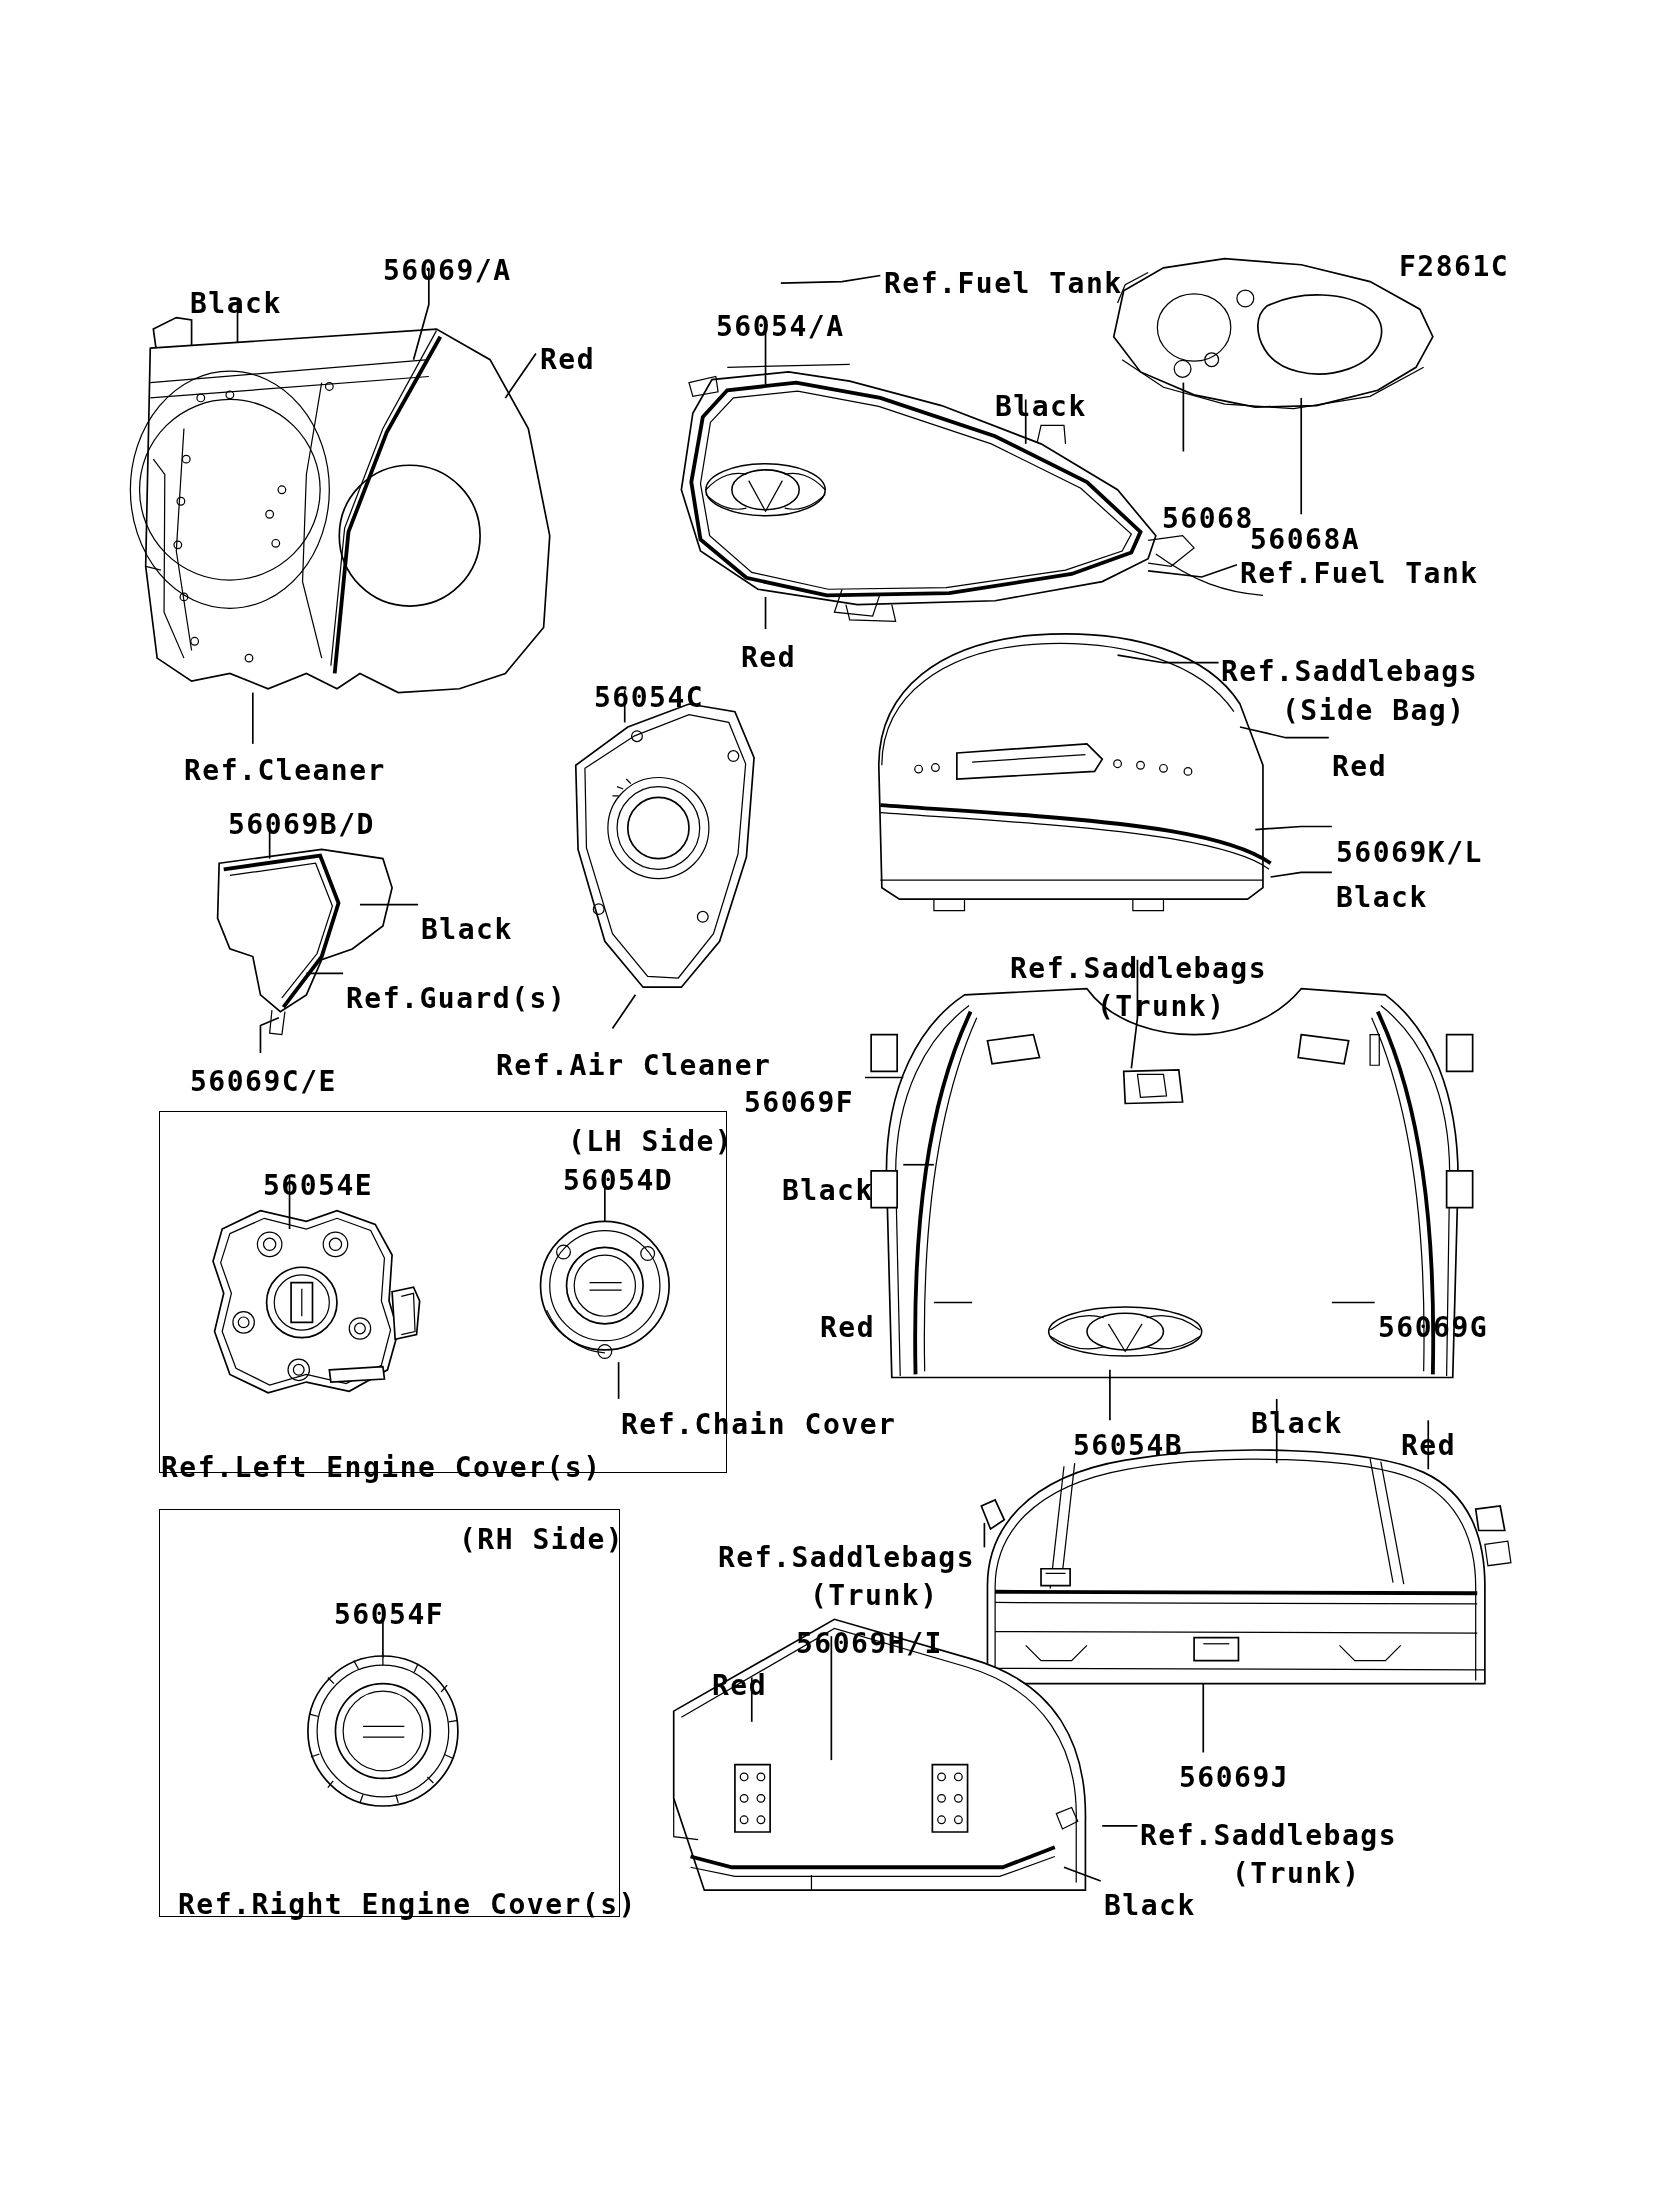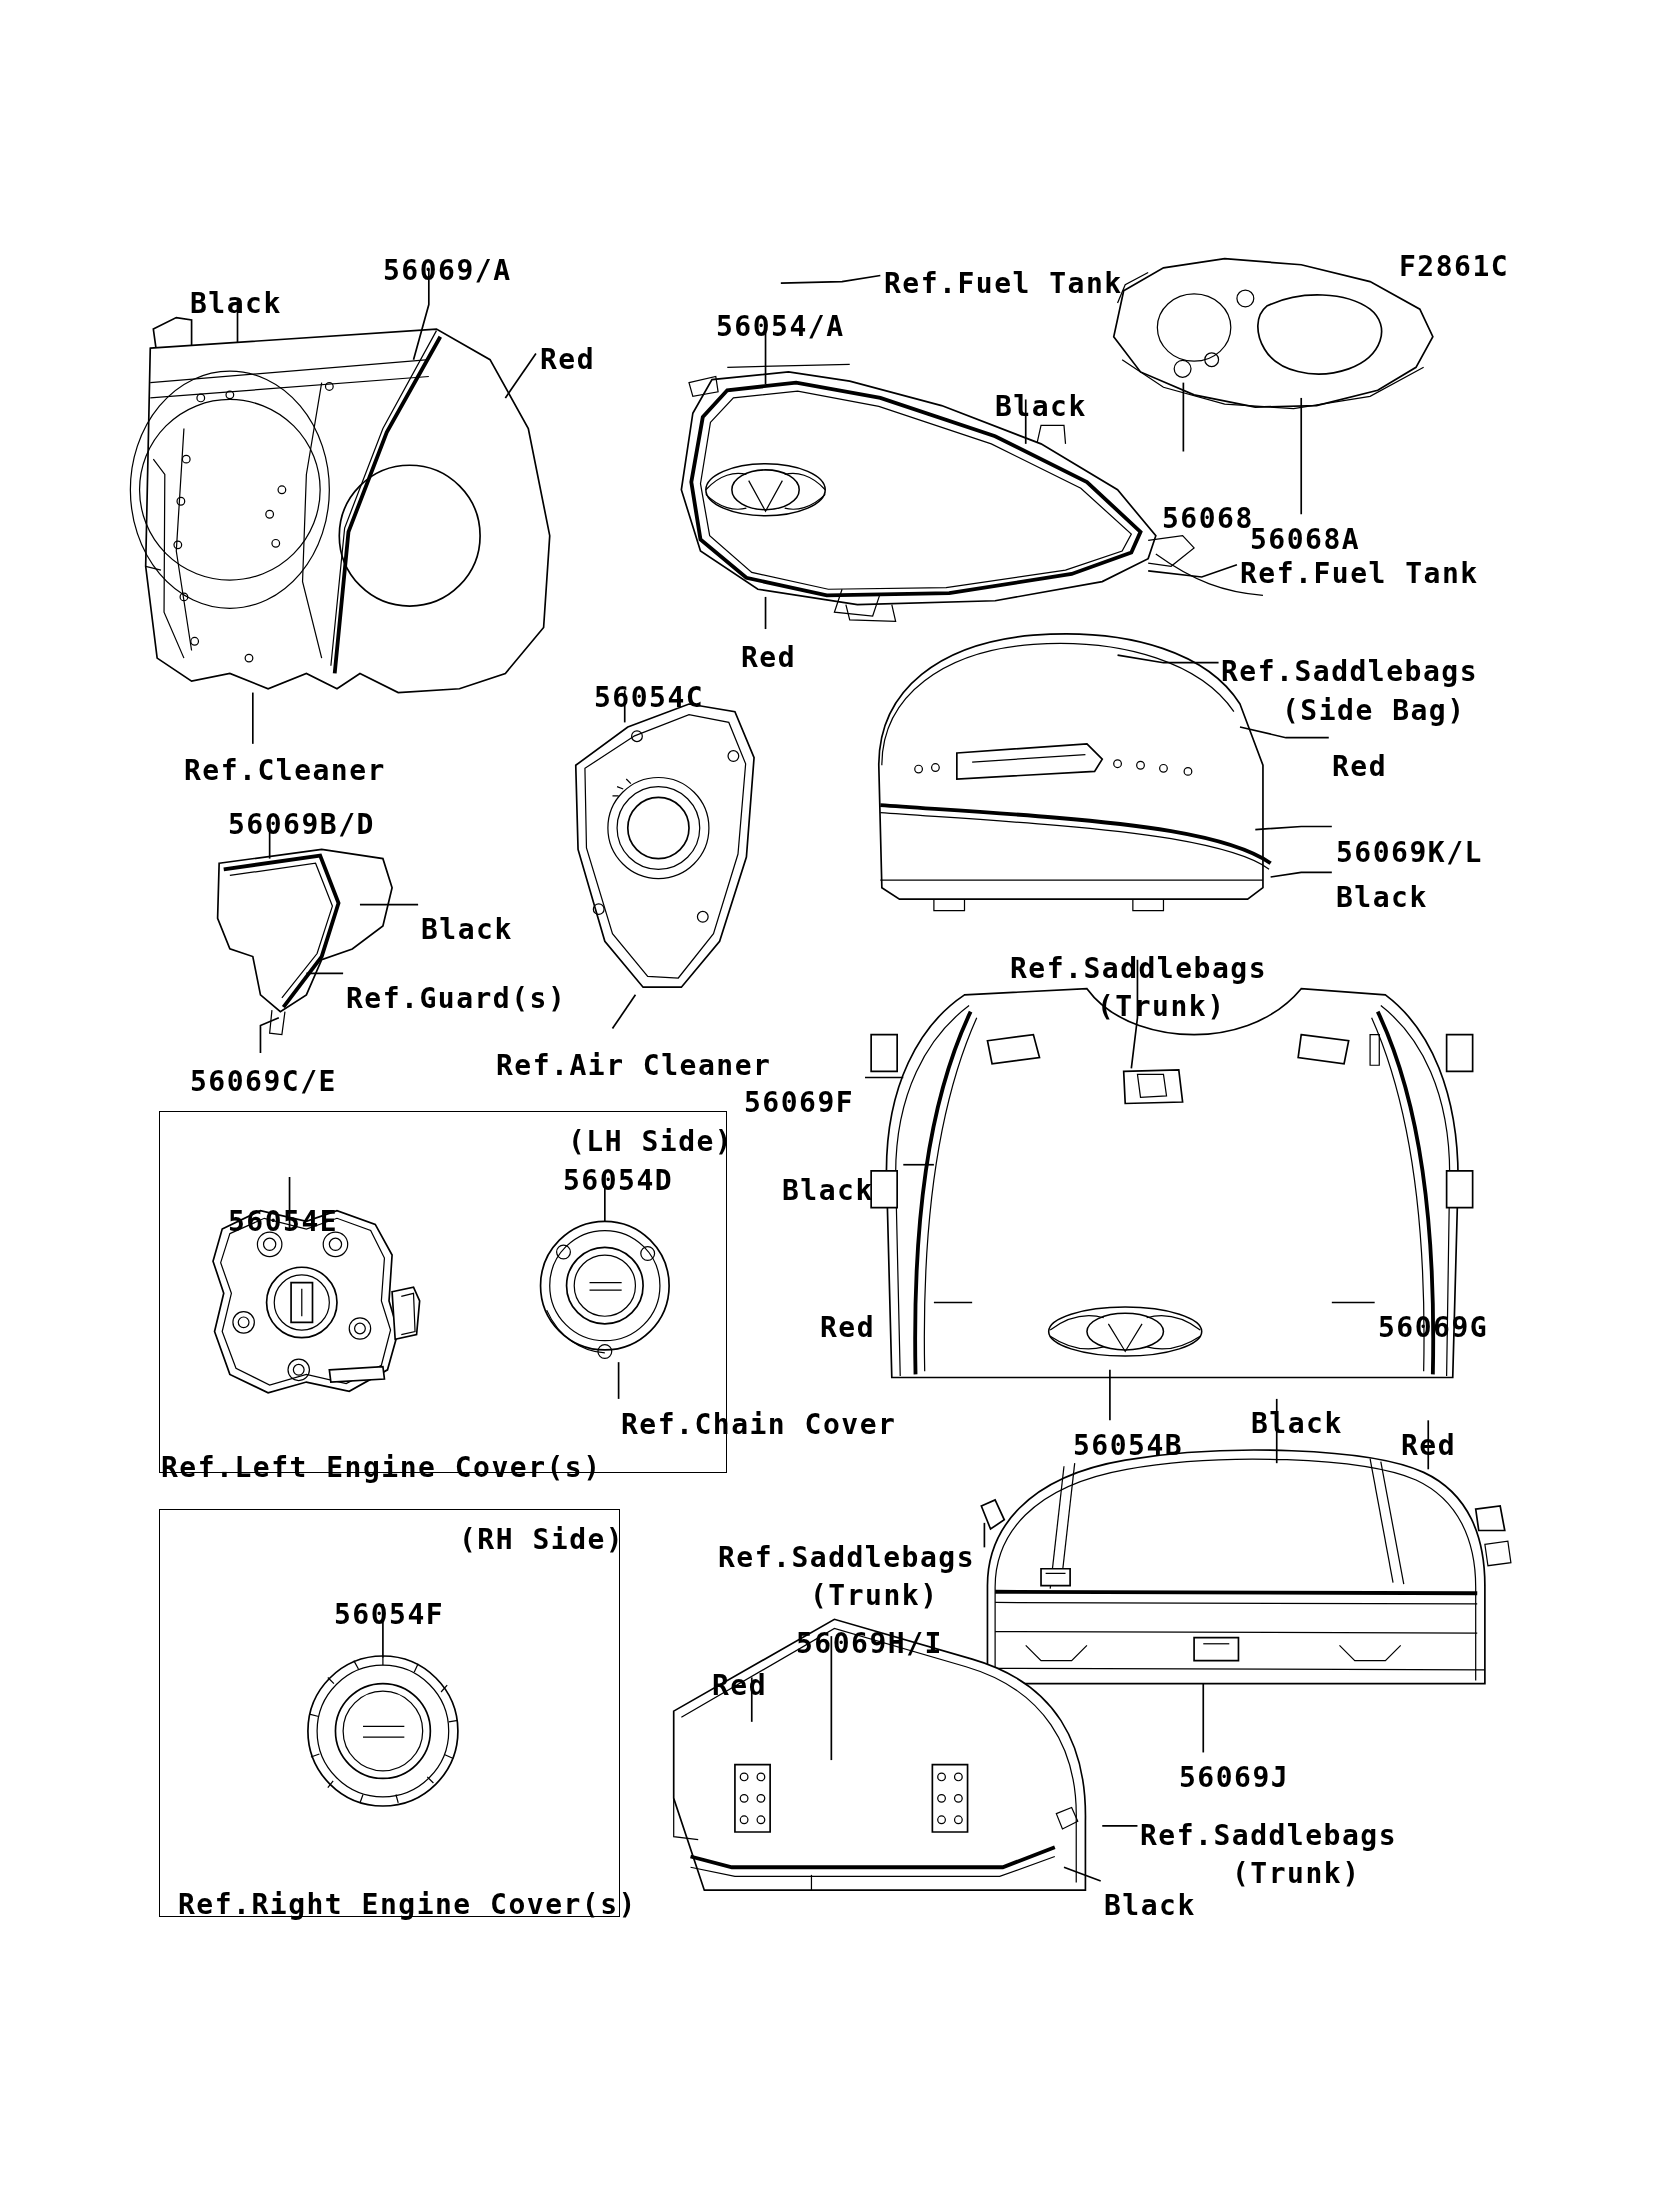--- a/index.html
+++ b/index.html
@@ -418,21 +418,21 @@
       <div class="lbl bold" style="left: 1251px; top: 1406px;">Black</div>
       <div class="lbl bold" style="left: 1401px; top: 1428px;">Red</div>
       <div class="lbl bold" style="left: 718px; top: 1540px;">Ref.Saddlebags</div>
       <div class="lbl bold" style="left: 810px; top: 1578px;">(Trunk)</div>
       <div class="lbl bold" style="left: 796px; top: 1626px;">56069H/I</div>
       <div class="lbl bold" style="left: 712px; top: 1668px;">Red</div>
       <div class="lbl bold" style="left: 1179px; top: 1760px;">56069J</div>
       <div class="lbl bold" style="left: 1140px; top: 1818px;">Ref.Saddlebags</div>
       <div class="lbl bold" style="left: 1232px; top: 1856px;">(Trunk)</div>
       <div class="lbl bold" style="left: 1104px; top: 1888px;">Black</div>
-      <div class="lbl bold" style="left: 228px; top: 1168px; margin-top: 36px;">56054E</div>
+      <div class="lbl bold" style="left: 263px; top: 1168px;">56054E</div>
       <div class="lbl bold" style="left: 563px; top: 1163px;">56054D</div>
       <div class="lbl bold" style="left: 621px; top: 1407px;">Ref.Chain Cover</div>
       <div class="lbl bold" style="left: 161px; top: 1450px;">Ref.Left Engine Cover(s)</div>
       <div class="lbl bold" style="left: 334px; top: 1597px;">56054F</div>
       <div class="lbl bold" style="left: 178px; top: 1887px;">Ref.Right Engine Cover(s)</div>
     </div>
 
 </div>
 
 

